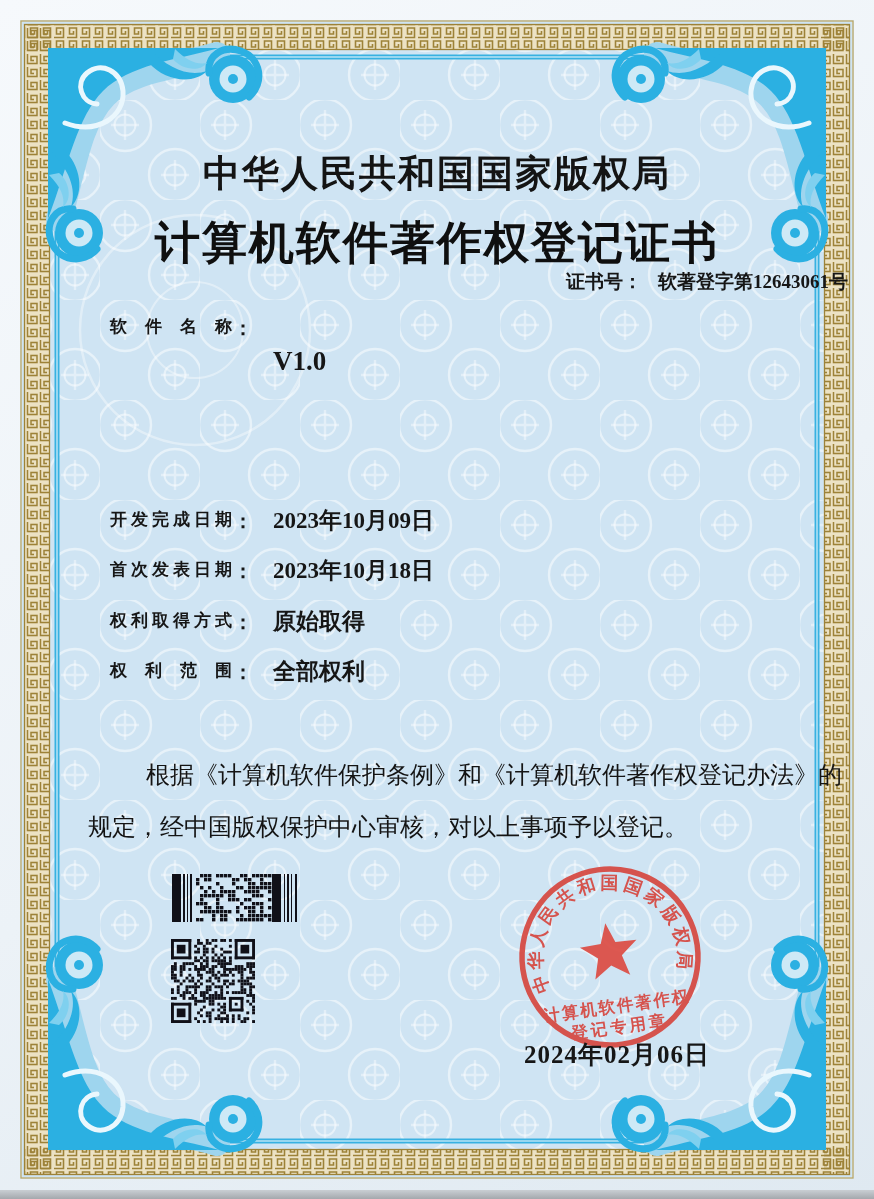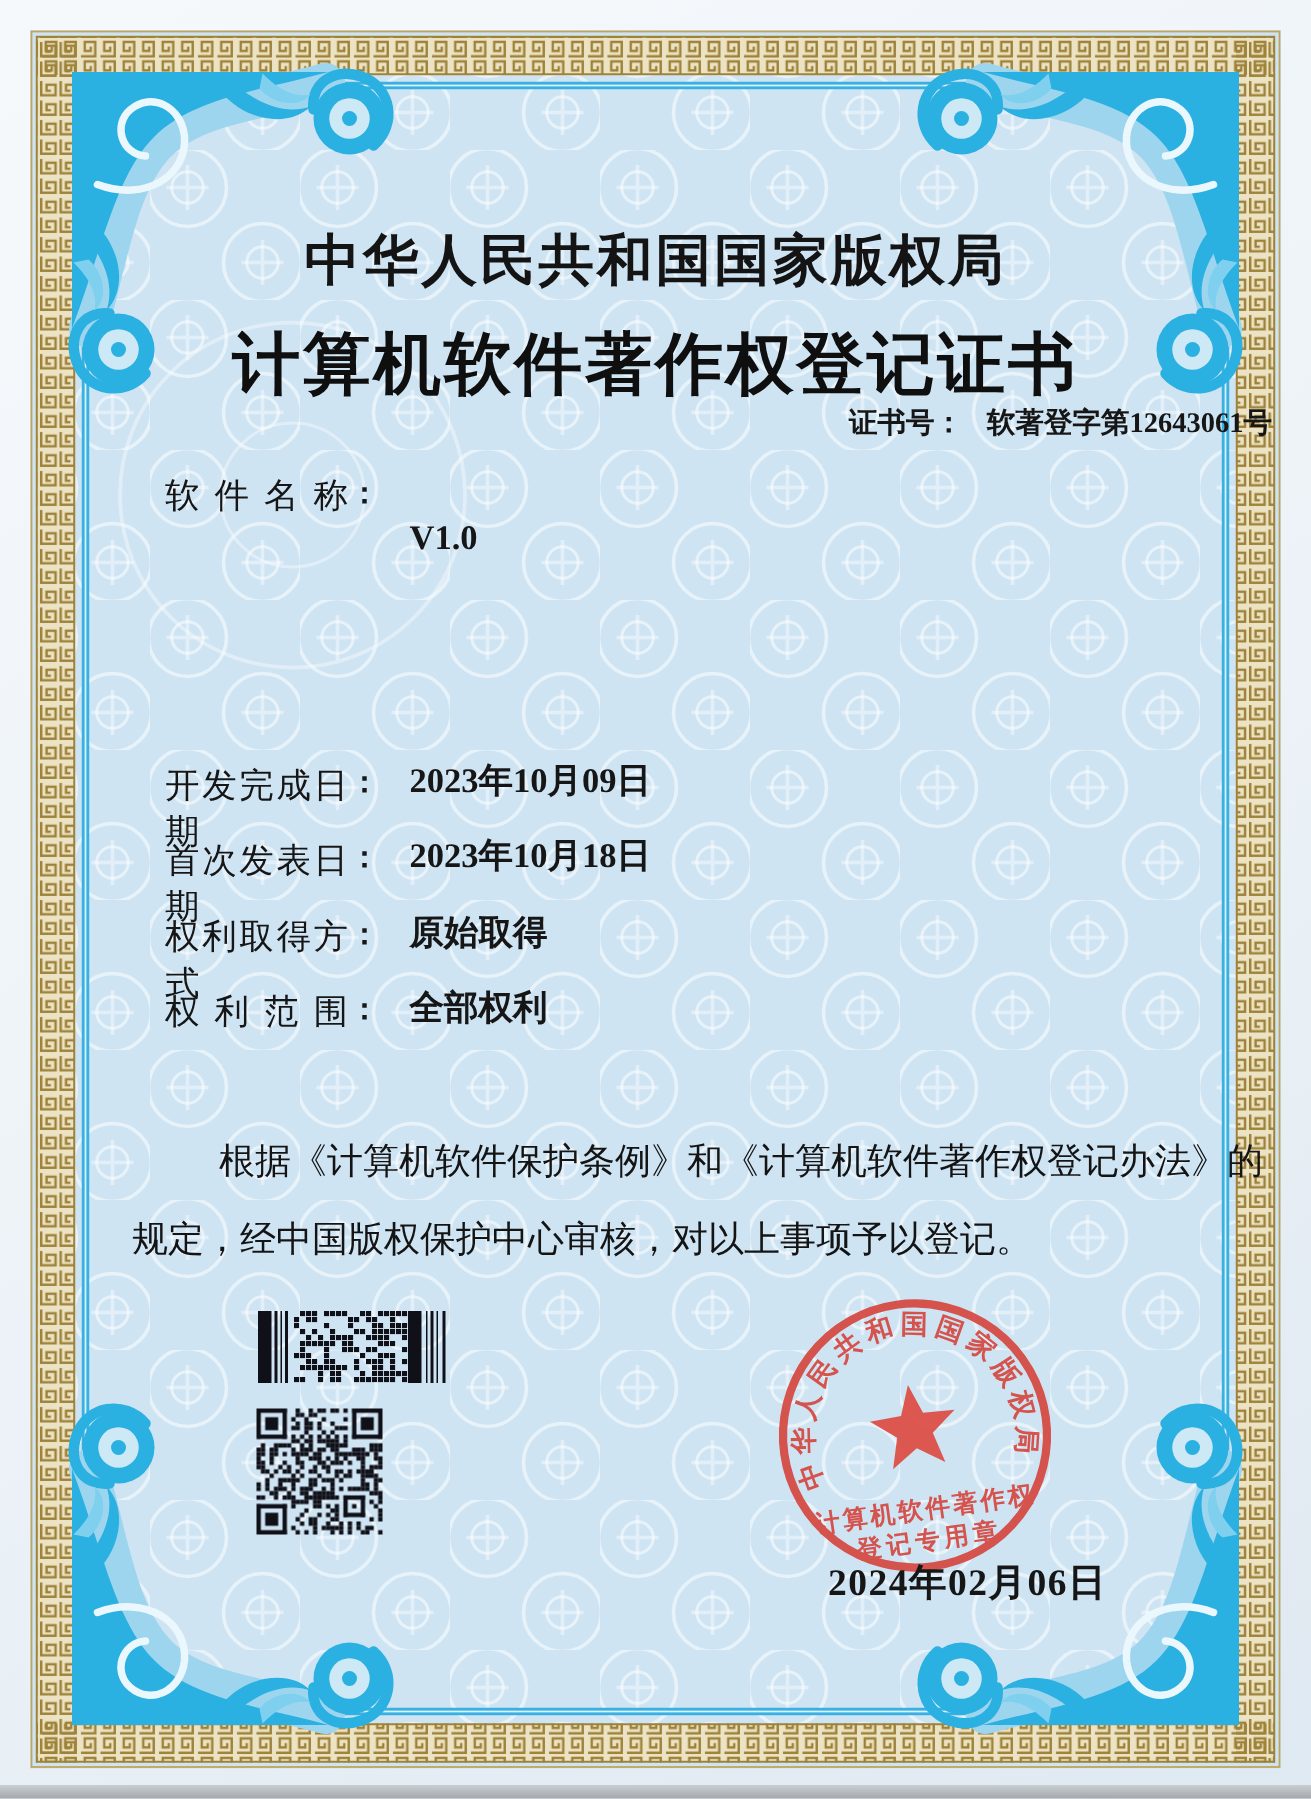--- a/index.html
+++ b/index.html
@@ -11,41 +11,41 @@
   .content{position:absolute;left:0;top:0;width:874px;height:904px;z-index:3;color:#161616;}
 
   .authority{position:absolute;left:0;right:0;top:149px;text-align:center;
              font-size:37px;font-weight:bold;letter-spacing:2px;color:#141414;}
   .cert-title{position:absolute;left:0;right:0;top:213px;text-align:center;
               font-size:45px;font-weight:bold;letter-spacing:2px;color:#0f0f0f;}
   .certno{position:absolute;left:542px;top:269px;font-size:19px;font-weight:bold;white-space:nowrap;margin-left:24px;}
   .certno .gap{display:inline-block;width:16px;}
 
   .row{position:absolute;left:110px;width:640px;height:30px;}
-  .flabel{display:inline-block;width:122px;font-size:23px;font-weight:normal;
+  .flabel{display:inline-block;width:122px;font-size:17px;font-weight:bold;
           text-align:justify;text-align-last:justify;text-justify:inter-character;
           vertical-align:top;}
   .fcolon{display:inline-block;font-size:20px;font-weight:bold;margin-left:1px;}
   .fvalue{position:absolute;left:163px;top:-3px;font-size:23px;font-weight:bold;white-space:nowrap;}
   .r0{top:315px}.r1{top:408px}.r2{top:508px}.r3{top:558px}.r4{top:609px}.r5{top:659px}.r6{top:709px}
-  .value-line2{position:absolute;left:273px;top:346px;font-size:23px;font-weight:bold;}
+  .value-line2{position:absolute;left:273px;top:346px;font-size:27px;font-weight:bold;}
 
   .statement{position:absolute;left:88px;top:749px;width:714px;
              font-size:24px;font-weight:normal;line-height:52px;color:#141414;}
   .statement .l1{padding-left:58px;white-space:nowrap;}
   .statement .l2{white-space:nowrap;}
 
   .barcode{position:absolute;left:172px;top:874px;z-index:2;}
   .qrcode{position:absolute;left:171px;top:939px;z-index:2;}
 
   .seal{position:absolute;left:505px;top:852px;width:210px;height:210px;z-index:2;
         mix-blend-mode:multiply;opacity:0.92;}
   .seal text{font-family:"Liberation Serif","DejaVu Serif",serif;font-weight:bold;}
 
-  .issue-date{position:absolute;left:552px;top:1038px;font-size:25px;font-weight:bold;
+  .issue-date{position:absolute;left:524px;top:1038px;font-size:25px;font-weight:bold;
               letter-spacing:1px;z-index:3;}
   .photo-edge{position:absolute;left:0;bottom:0;width:874px;height:9px;z-index:4;
               background:linear-gradient(180deg,#c9ced3,#a4a8ad);}
 </style>
 </head>
 <body>
 
 <div class="stage">
 
   <svg class="decor" width="874" height="1199" viewBox="0 0 874 1199" aria-hidden="true">

